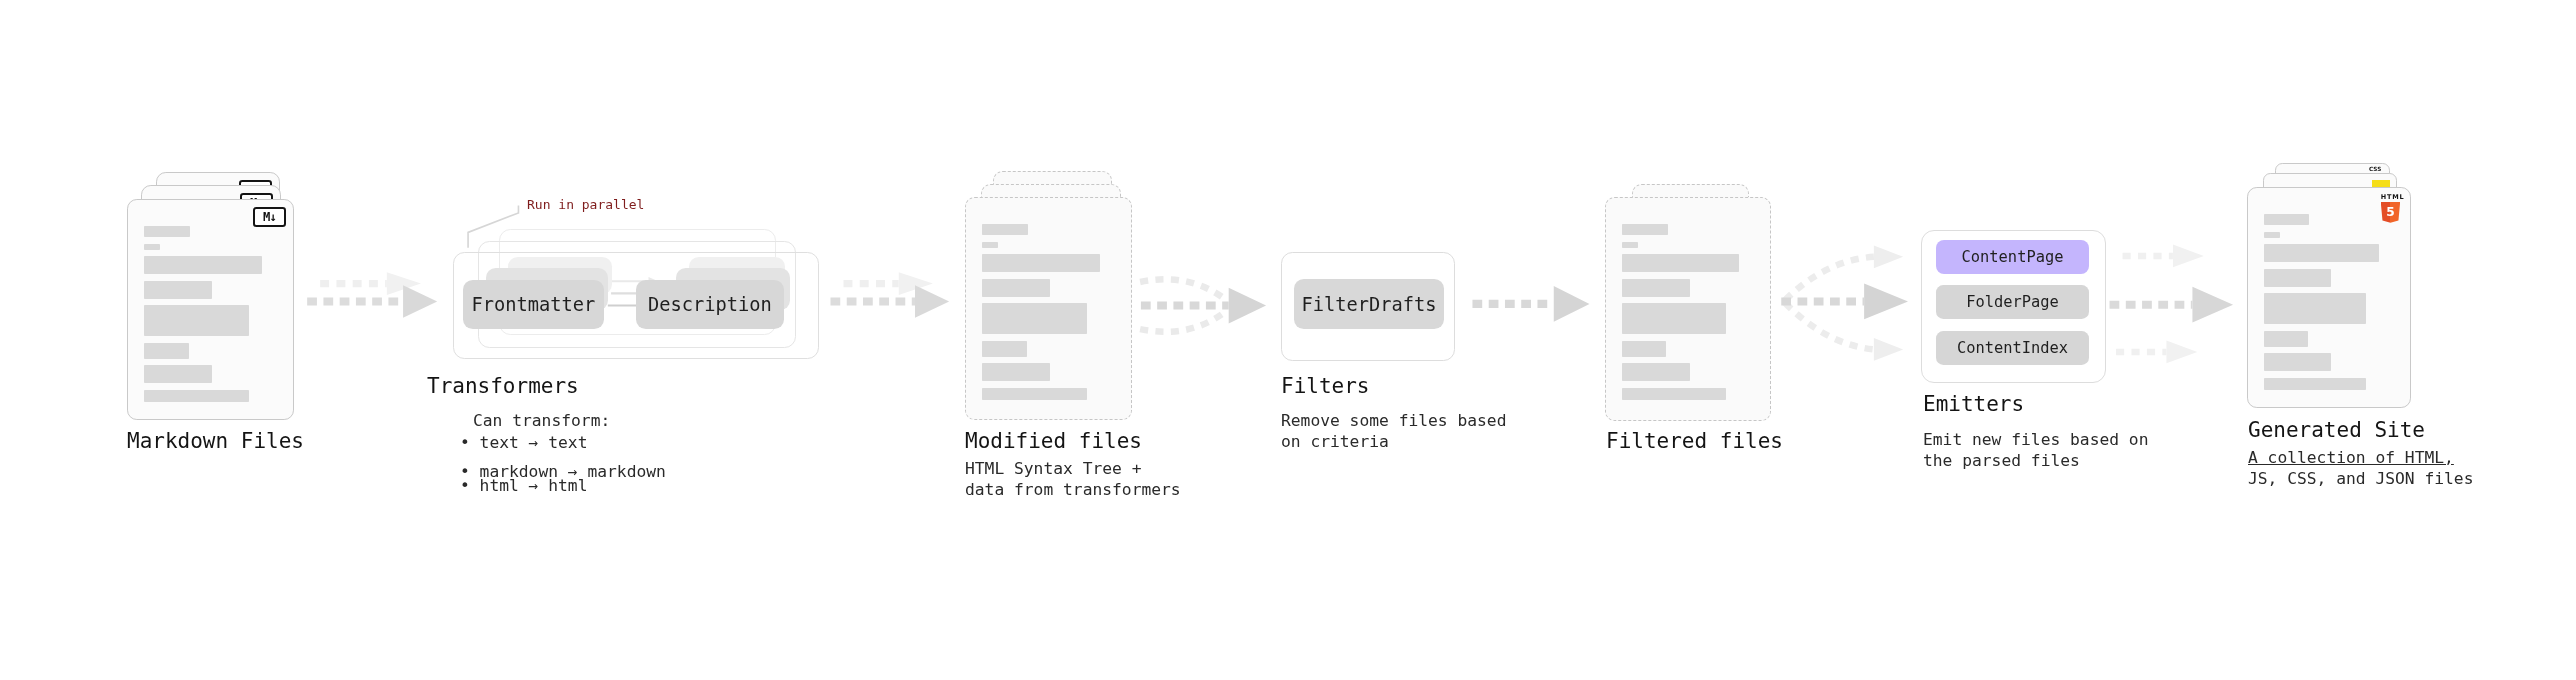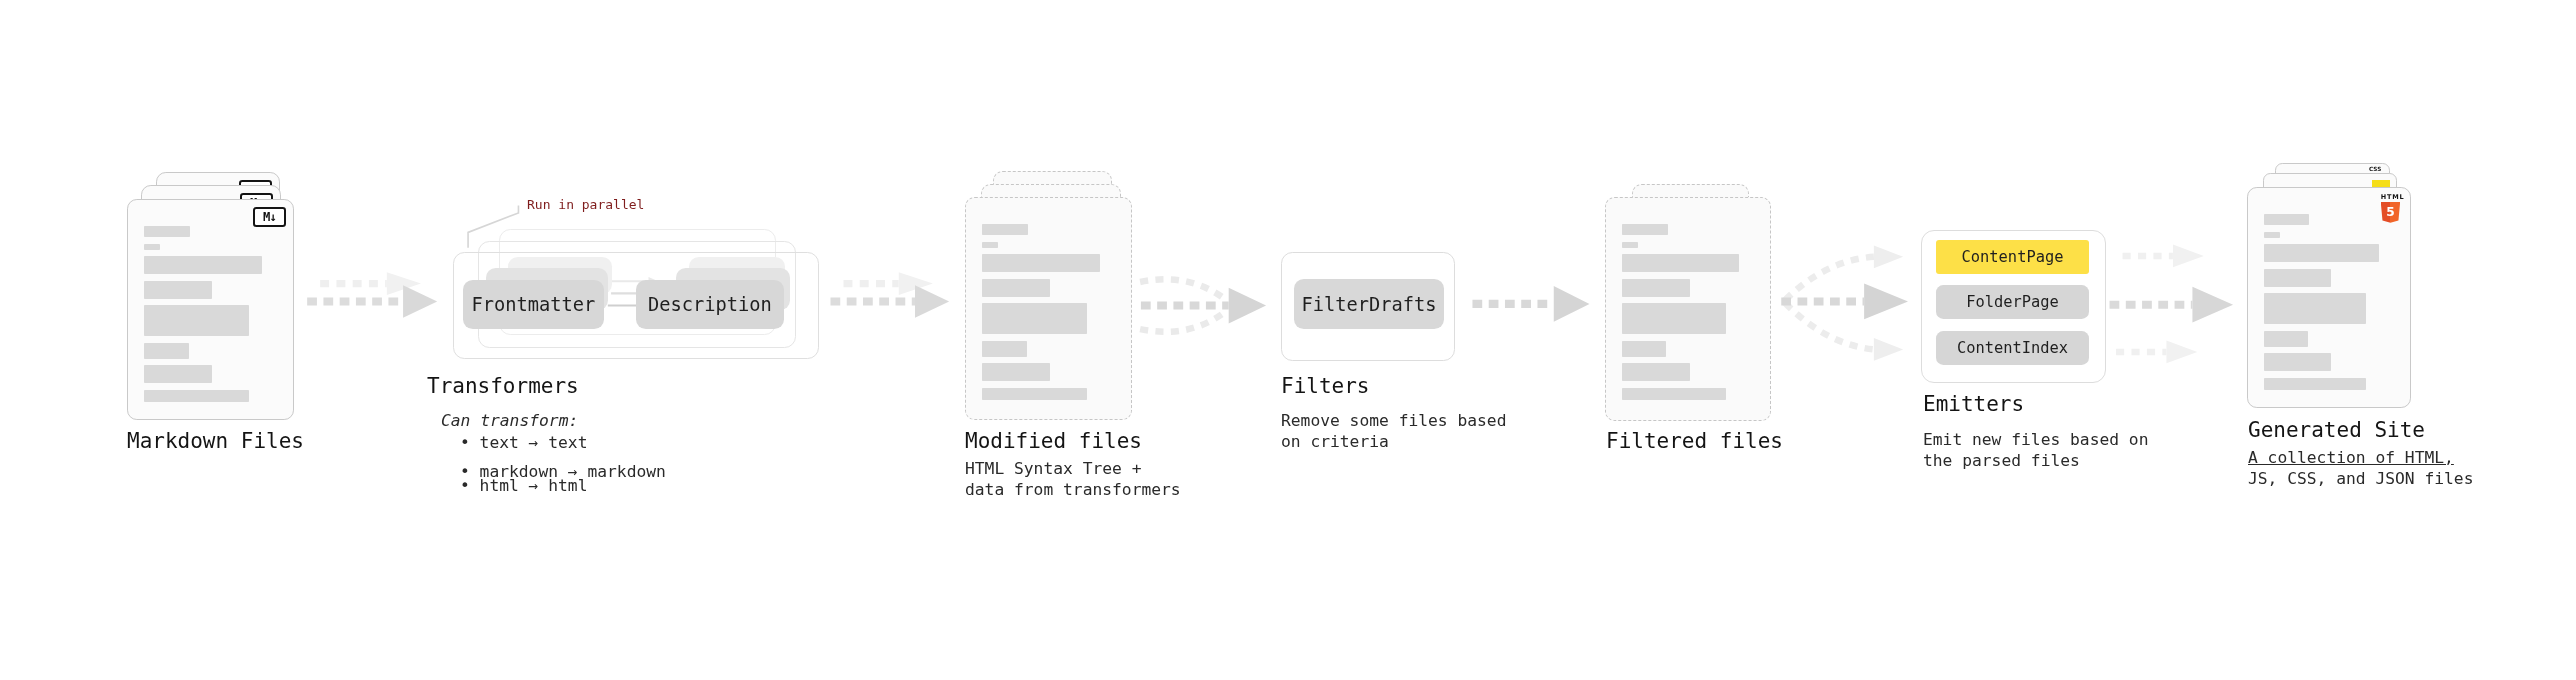--- a/index.html
+++ b/index.html
@@ -153,21 +153,21 @@
       <span>Frontmatter</span>
     </div>
 
     <div class="pill ghost2" style="left:689px;top:257px;width:96px;height:37px;"></div>
     <div class="pill ghost1" style="left:676px;top:268px;width:114px;height:42px;"></div>
     <div class="pill btn-label" style="left:636px;top:280px;width:148px;height:49px;">
       <span>Description</span>
     </div>
 
     <div class="heading" style="left:427px;top:374px;">Transformers</div>
-    <div class="caption" style="left:441px;top:410px;font-style:italic;">Can transform:</div>
+    <div class="caption" style="left:473px;top:410px;">Can transform:</div>
     <div class="caption" style="left:460px;top:432px;">• text → text</div>
     <div class="caption" style="left:460px;top:453px;margin-top:8px;">• markdown → markdown</div>
     <div class="caption" style="left:460px;top:475px;">• html → html</div>
   </div>
 
   <div>
     <div class="card dashed" style="left:993px;top:171px;width:119px;height:57px;"></div>
     <div class="card dashed" style="left:981px;top:184px;width:140px;height:65px;"></div>
     <div class="card dashed" style="left:965px;top:197px;width:167px;height:223px;">
       <div class="bars">
@@ -208,21 +208,21 @@
           <div class="bar" style="width: 34%; height: 16.3px; background: rgb(217, 217, 217);"></div>
           <div class="bar" style="width: 52%; height: 18px; background: rgb(217, 217, 217);"></div>
           <div class="bar" style="width: 80%; height: 12.2px; background: rgb(217, 217, 217);"></div>
         </div>
     </div>
     <div class="heading" style="left:1606px;top:429px;">Filtered files</div>
   </div>
 
   <div>
     <div class="frame filled" style="left:1921px;top:230px;width:185px;height:153px;border-color:#ddd;border-radius:13px;"></div>
-    <div class="pill emit-label" style="left:1936px;top:240px;width:153px;height:34px;background:#fde047;border-radius:3px;">
+    <div class="pill emit-label" style="left:1936px;top:240px;width:153px;height:34px;background:#c4b5fd;border-radius:8px;">
       <span>ContentPage</span>
     </div>
     <div class="pill emit-label" style="left:1936px;top:285px;width:153px;height:34px;background:#d6d6d6;border-radius:7.3px;">
       <span>FolderPage</span>
     </div>
     <div class="pill emit-label" style="left:1936px;top:331px;width:153px;height:34px;background:#d6d6d6;border-radius:7.3px;">
       <span>ContentIndex</span>
     </div>
     <div class="heading" style="left:1923px;top:392px;">Emitters</div>
     <div class="caption" style="left:1923px;top:429px;">Emit new files based on</div>

